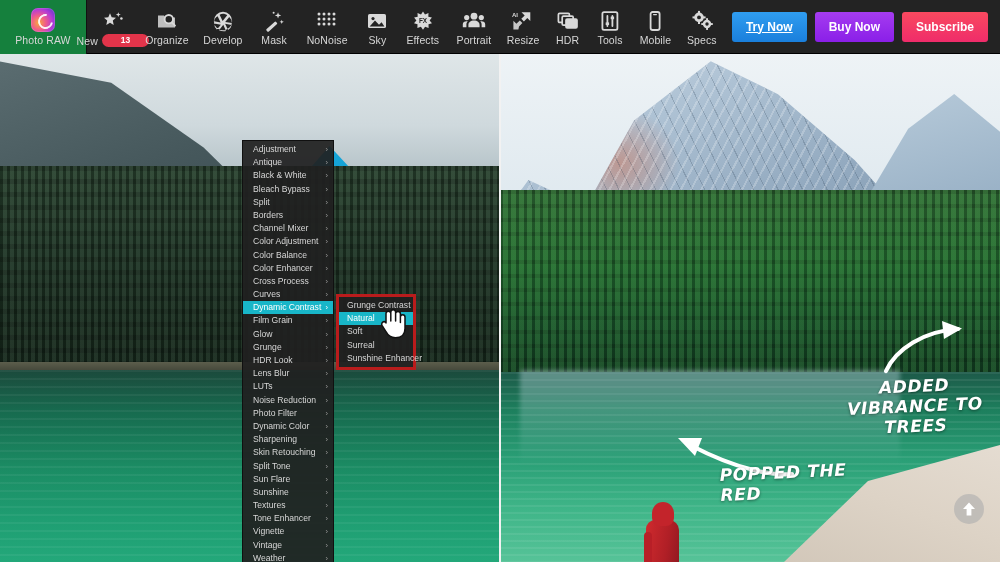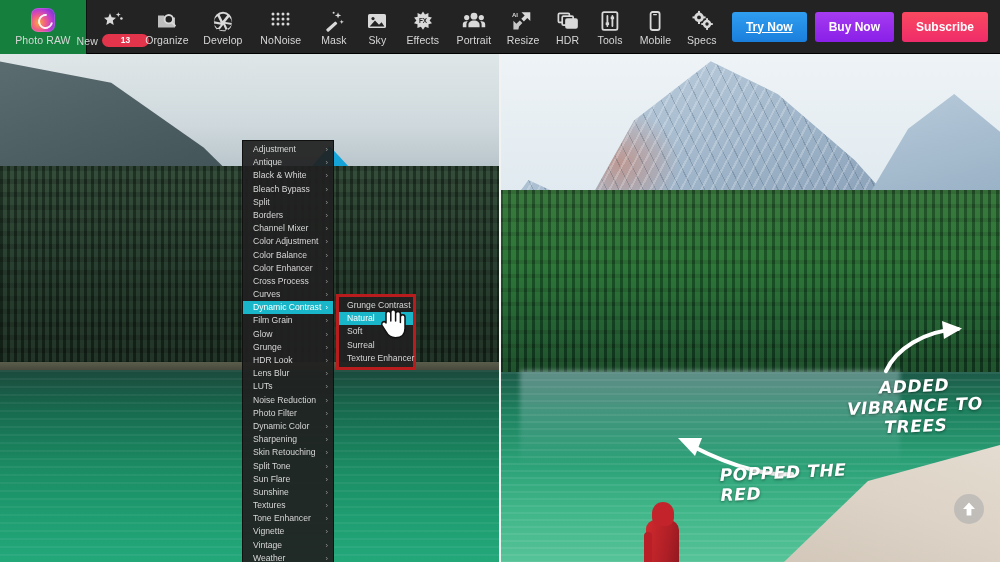--- a/index.html
+++ b/index.html
@@ -241,20 +241,32 @@
 
     <div class="tb-item" style="width:58px">
       <div class="tb-icon">
         <svg width="24" height="22" viewBox="0 0 24 24" fill="#d9d9d9">
           <path d="M12 2a10 10 0 1 0 0 20 10 10 0 0 0 0-20zm0 2.1c1.7 0 3.3.6 4.6 1.5l-5 6.4-3.3-6.8A7.8 7.8 0 0 1 12 4.1zM6.1 6.7l3.3 6.8-7.1-1.1c.2-2.2 1.5-4.2 3.8-5.7zM2.5 14.8l7.2 1.2-4.4 5.3a7.9 7.9 0 0 1-2.8-6.5zm5.2 7.3 4.6-5.9 3 6.8c-2.6.6-5.3.2-7.6-.9zm9.8-.3-3.2-6.7 7.2 1.2a7.9 7.9 0 0 1-4 5.5zm4.1-7.6-7.2-1.2 4.4-5.4a7.9 7.9 0 0 1 2.8 6.6z"></path>
         </svg>
       </div>
       <div class="tb-label">Develop</div>
     </div>
 
+    <div class="tb-item" style="width:48px">
+      <div class="tb-icon">
+        <svg width="24" height="22" viewBox="0 0 24 24" fill="#d9d9d9">
+          <rect x="2.5" y="16.4" width="14" height="3.6" rx="1.2" transform="rotate(-42 9.5 18.2)"></rect>
+          <path d="M16.4 2.4 17.3 5 19.9 5.9 17.3 6.8 16.4 9.4 15.5 6.8 12.9 5.9 15.5 5Z"></path>
+          <path d="M20.4 10.6 21 12.3 22.7 12.9 21 13.5 20.4 15.2 19.8 13.5 18.1 12.9 19.8 12.3Z"></path>
+          <circle cx="11.6" cy="2.9" r="1.1"></circle>
+        </svg>
+      </div>
+      <div class="tb-label">Mask</div>
+    </div>
+
     <div class="tb-item" style="width:62px">
       <div class="tb-icon">
         <svg width="24" height="22" viewBox="0 0 24 22" fill="#d9d9d9">
           <g>
             <circle cx="4" cy="4" r="1.5"></circle>
               <circle cx="9" cy="4" r="1.5"></circle>
               <circle cx="14" cy="4" r="1.5"></circle>
               <circle cx="19" cy="4" r="1.5"></circle>
             <circle cx="4" cy="9" r="1.5"></circle>
               <circle cx="9" cy="9" r="1.5"></circle>
@@ -263,32 +275,20 @@
             <circle cx="4" cy="14" r="1.5"></circle>
               <circle cx="9" cy="14" r="1.5"></circle>
               <circle cx="14" cy="14" r="1.5"></circle>
               <circle cx="19" cy="14" r="1.5"></circle>
           </g>
         </svg>
       </div>
       <div class="tb-label">NoNoise</div>
     </div>
 
-    <div class="tb-item" style="width:48px">
-      <div class="tb-icon">
-        <svg width="24" height="22" viewBox="0 0 24 24" fill="#d9d9d9">
-          <rect x="2.5" y="16.4" width="14" height="3.6" rx="1.2" transform="rotate(-42 9.5 18.2)"></rect>
-          <path d="M16.4 2.4 17.3 5 19.9 5.9 17.3 6.8 16.4 9.4 15.5 6.8 12.9 5.9 15.5 5Z"></path>
-          <path d="M20.4 10.6 21 12.3 22.7 12.9 21 13.5 20.4 15.2 19.8 13.5 18.1 12.9 19.8 12.3Z"></path>
-          <circle cx="11.6" cy="2.9" r="1.1"></circle>
-        </svg>
-      </div>
-      <div class="tb-label">Mask</div>
-    </div>
-
     <div class="tb-item" style="width:42px">
       <div class="tb-icon">
         <svg width="24" height="22" viewBox="0 0 24 22" fill="none">
           <rect x="3" y="4" width="18" height="14" rx="1.6" fill="#d9d9d9"></rect>
           <circle cx="8" cy="8.6" r="1.6" fill="#232323"></circle>
           <path d="M4.6 16.6 10 10.6l4 4.2 2.6-2.6 2.8 4.4z" fill="#232323"></path>
         </svg>
       </div>
       <div class="tb-label">Sky</div>
     </div>
@@ -563,21 +563,21 @@
           <span>Weather</span>
           <span class="chev">›</span>
         </div>
     </div>
 
     <div id="submenu">
       <div class="si">Grunge Contrast</div>
       <div class="si active">Natural</div>
       <div class="si">Soft</div>
       <div class="si">Surreal</div>
-      <div class="si">Texture Enhancer</div>
+      <div class="si">Sunshine Enhancer</div>
     </div>
 
     <svg id="cursor" width="32" height="36" viewBox="0 0 32 36">
       <path d="M8 17V7.6a2.4 2.4 0 0 1 4.8 0V15V6.2a2.4 2.4 0 0 1 4.8 0V15V7.8a2.4 2.4 0 0 1 4.8 0V16.4V11a2.3 2.3 0 0 1 4.6 0v11.4c0 6-4 9.4-9.6 9.4-5 0-7.4-2.2-9.6-6.4L4 19.4c-.8-1.6 0-3 1.4-3.6 1-.4 2 0 2.6 1z" fill="#ffffff" stroke="#111111" stroke-width="1.5" stroke-linejoin="round"></path>
     </svg>
 
     <div id="scroll-top">
       <svg width="18" height="18" viewBox="0 0 18 18">
         <path d="M9 2.6 15 9h-3.6v6.4H6.6V9H3z" fill="#ffffff"></path>
       </svg>

